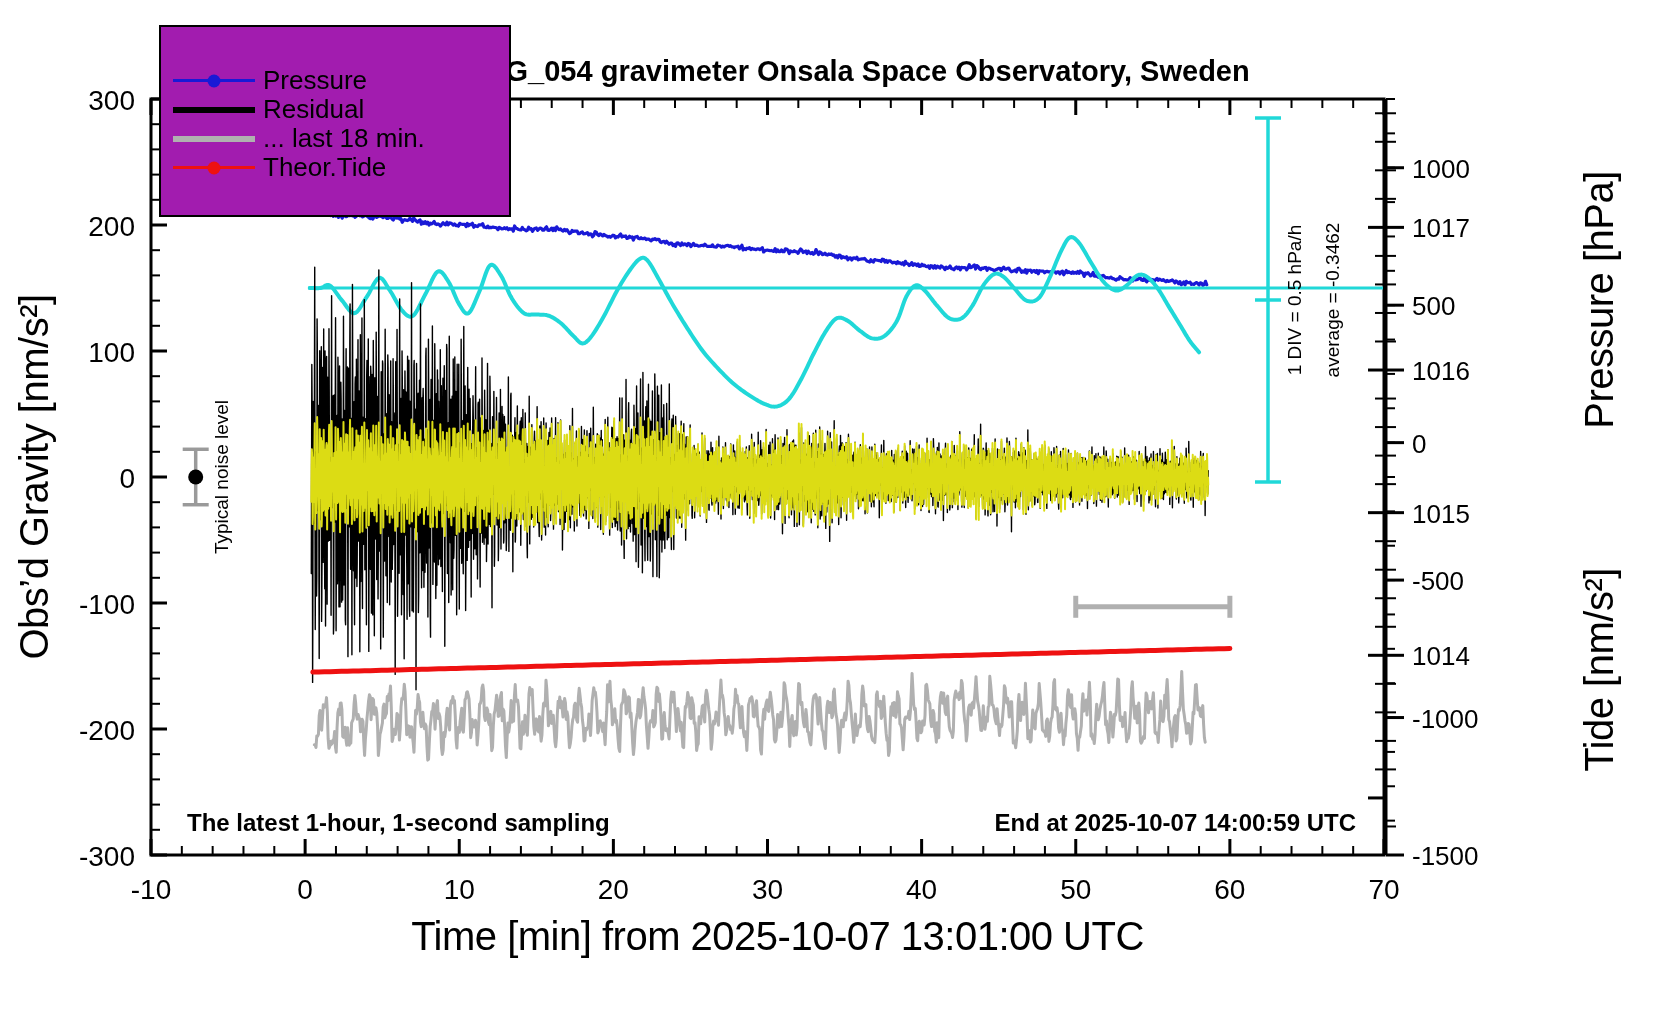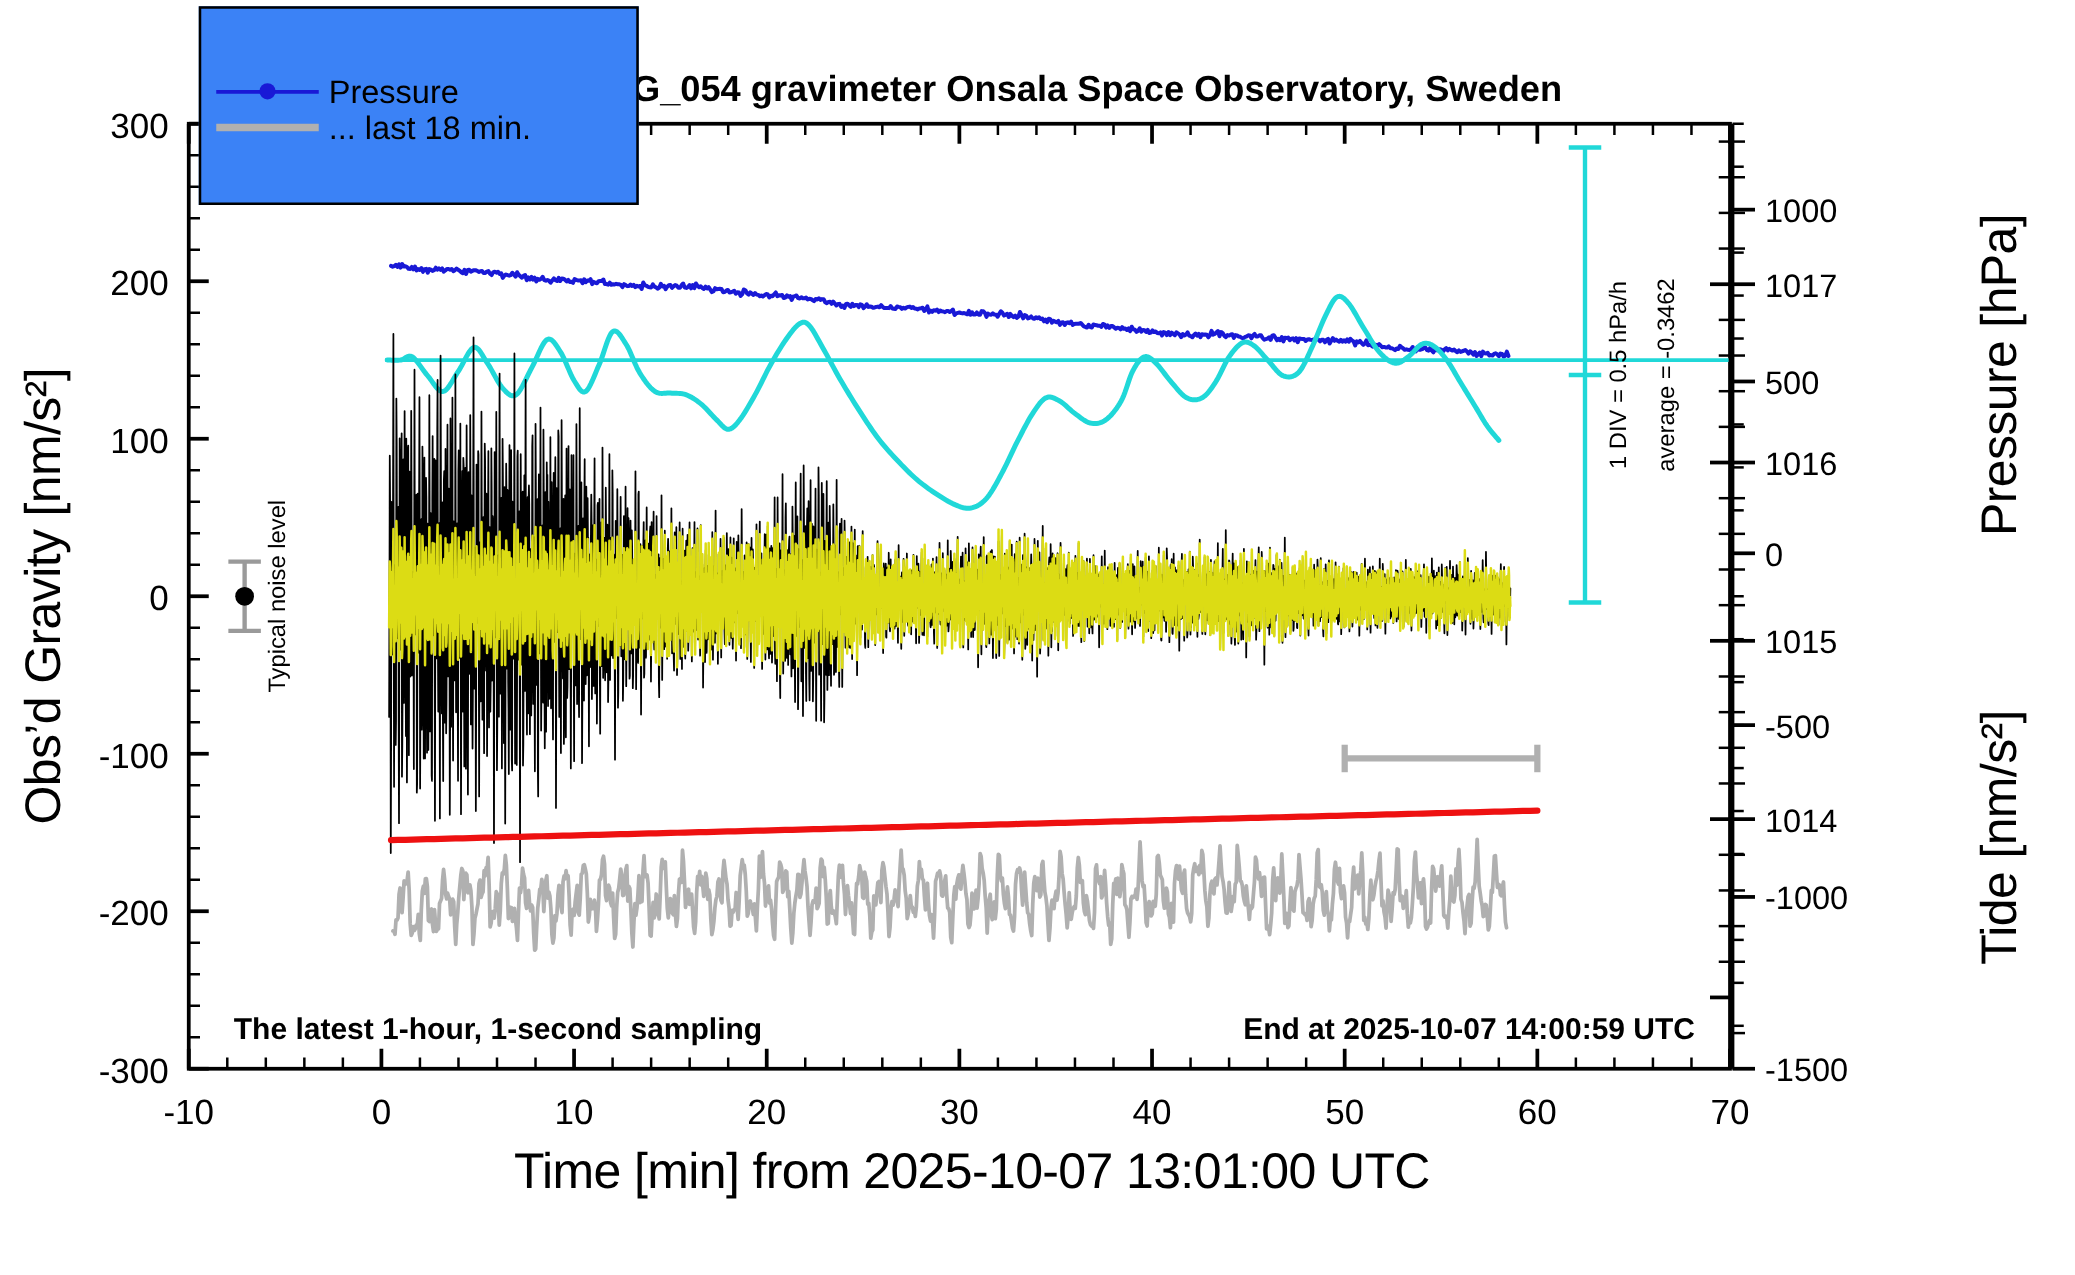--- a/index.html
+++ b/index.html
@@ -11,22 +11,22 @@
 
   .axis-title{font-size:40px;font-weight:400;letter-spacing:-0.5px;}
   .tick-lbl{font-size:28px;font-weight:400;}
   .tick-lbl-r{font-size:26px;font-weight:400;}
   .plot-title{font-size:29px;font-weight:bold;}
   .note-bold{font-size:24px;font-weight:bold;}
   .small-rot{font-size:19px;font-weight:400;}
   .legend-lbl{font-size:26px;font-weight:400;}
 
   #legend-box{
-    left:159px;top:5px;width:352px;height:159px;
-    background:#3b82f6;border:2px solid #000;box-sizing:border-box;
+    left:159px;top:25px;width:352px;height:192px;
+    background:#a21caf;border:2px solid #000;box-sizing:border-box;
     z-index:40;
   }
   #legend-list{position:absolute;left:0;top:0;width:100%;height:100%;
     display:flex;flex-direction:column;justify-content:center;padding:6px 0 0 12px;box-sizing:border-box;}
   .legend-row{display:flex;align-items:center;height:29px;}
   .legend-sym{width:82px;height:22px;position:relative;flex:0 0 82px;}
   .legend-sym .ln{position:absolute;left:0;right:0;top:50%;height:3px;margin-top:-1.5px;}
   .legend-sym .ln.thick{height:6px;margin-top:-3px;}
   .legend-sym .dot{position:absolute;left:50%;top:50%;width:13px;height:13px;border-radius:50%;
     transform:translate(-50%,-50%);}
@@ -317,20 +317,33 @@
     <div id="legend-list">
         <div class="legend-row">
           <div class="legend-sym">
             <div class="ln" style="background: rgb(25, 25, 214);"></div>
             <div class="dot" style="background: rgb(25, 25, 214);"></div>
           </div>
           <span class="legend-lbl">Pressure</span>
         </div>
         <div class="legend-row">
           <div class="legend-sym">
+            <div class="ln thick" style="background: rgb(0, 0, 0);"></div>
+          </div>
+          <span class="legend-lbl">Residual</span>
+        </div>
+        <div class="legend-row">
+          <div class="legend-sym">
             <div class="ln thick" style="background: rgb(176, 176, 176);"></div>
           </div>
           <span class="legend-lbl">... last 18 min.</span>
         </div>
+        <div class="legend-row">
+          <div class="legend-sym">
+            <div class="ln" style="background: rgb(238, 17, 17);"></div>
+            <div class="dot" style="background: rgb(238, 17, 17);"></div>
+          </div>
+          <span class="legend-lbl">Theor.Tide</span>
+        </div>
       </div>
   </div>
 
 </div>
 
 </body></html>

